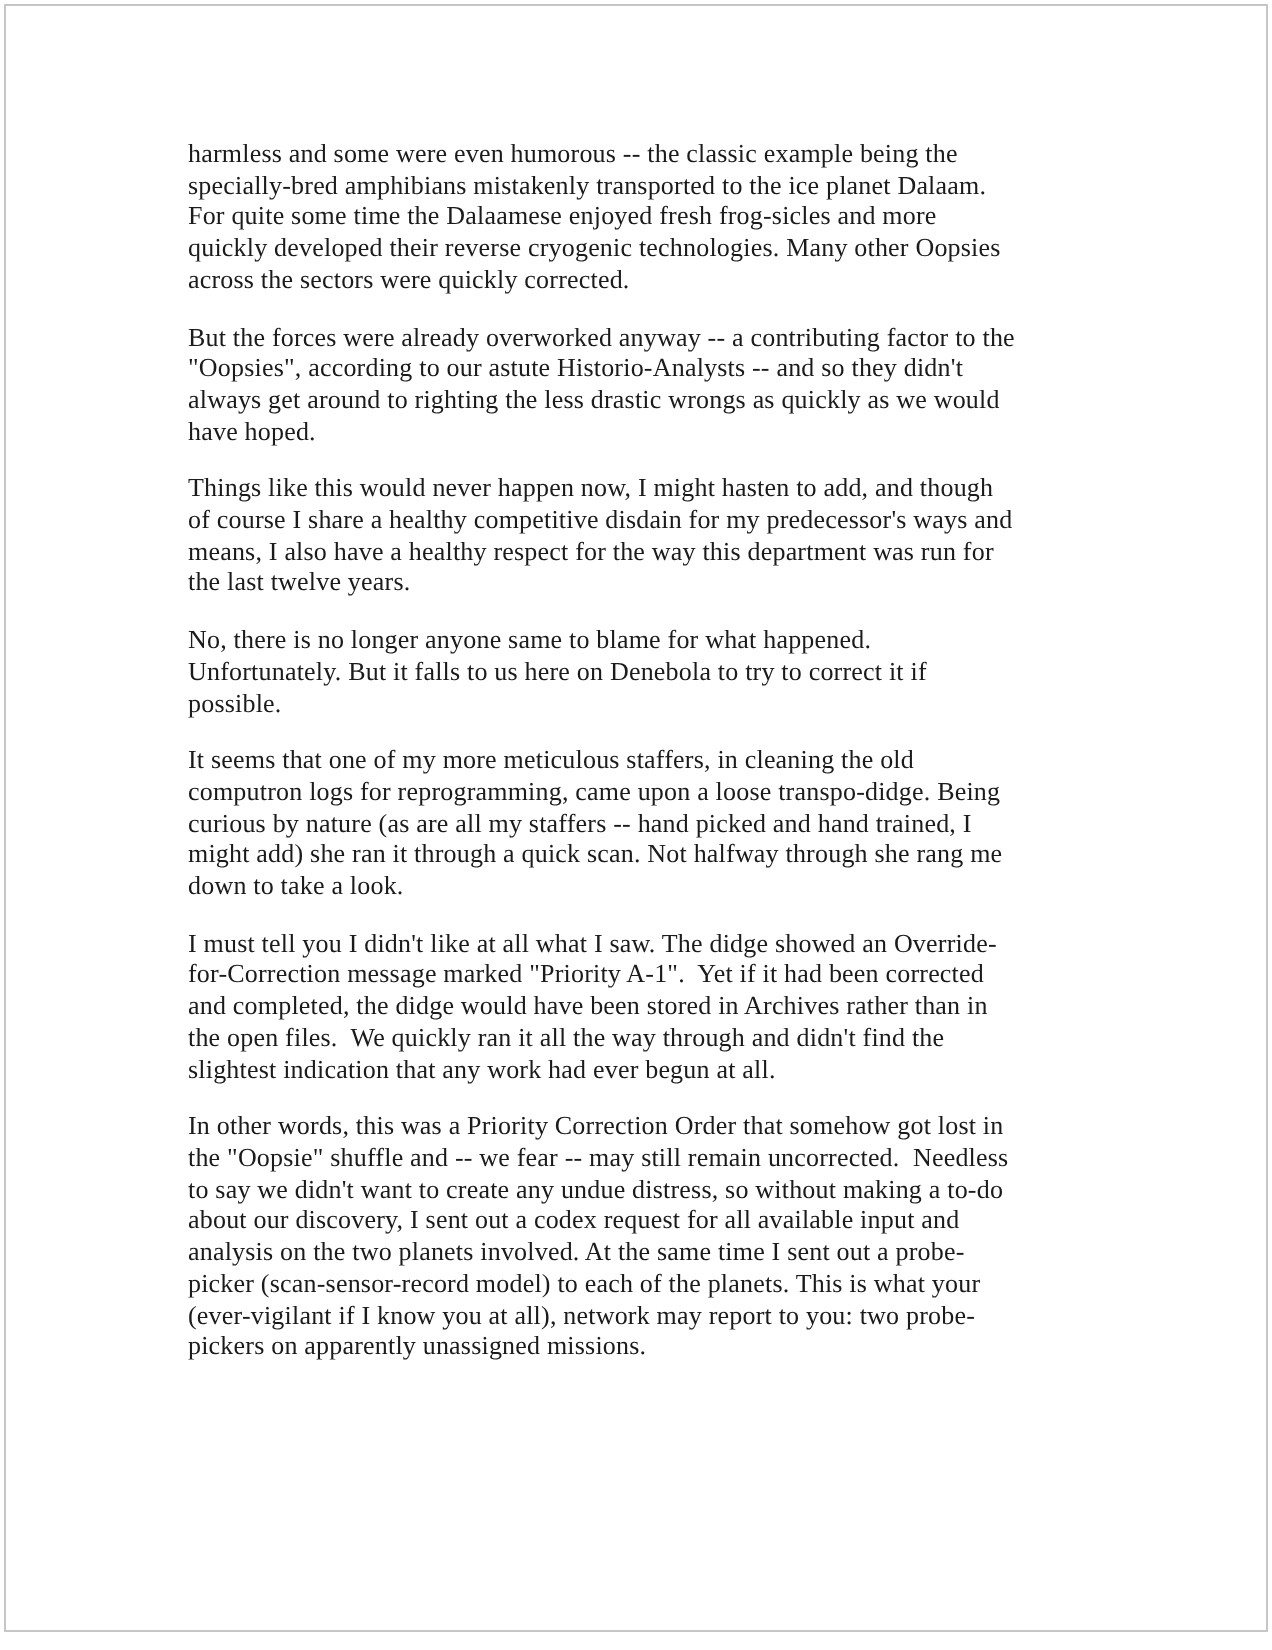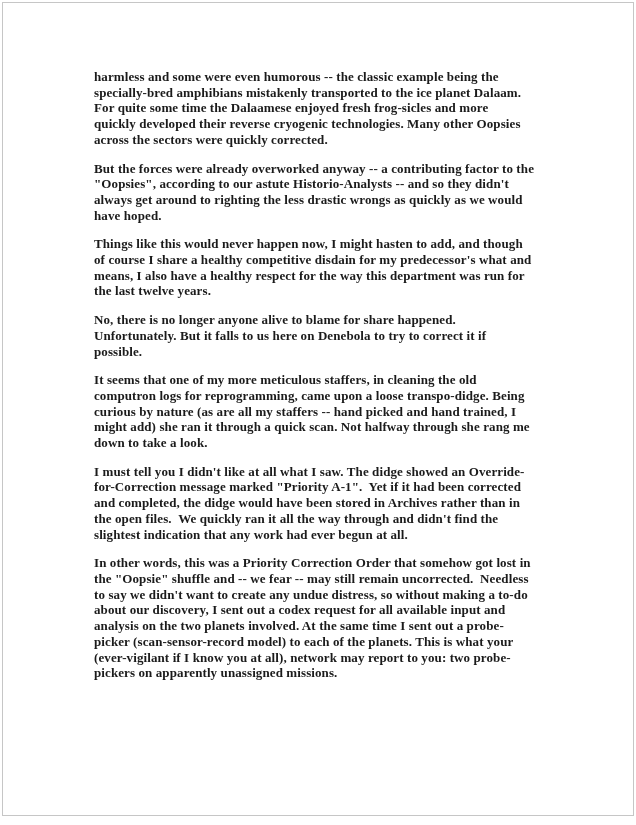--- a/index.html
+++ b/index.html
@@ -17,21 +17,20 @@
   }
   .page {
     position: absolute;
     left: 2px;
     top: 2px;
     width: 632px;
     height: 814px;
     background: #ffffff;
     border: 1px solid #c6c6c6;
     box-sizing: border-box;
-    font-weight: bold;
   }
   .doc-body {
     position: absolute;
     left: 91px;
     top: 66px;
     width: 490px;
     color: #1b1b1b;
     font-size: 13px;
     line-height: 15.7px;
   }
@@ -50,24 +49,24 @@
       <p>harmless and some were even humorous -- the classic example being the
 specially-bred amphibians mistakenly transported to the ice planet Dalaam.
 For quite some time the Dalaamese enjoyed fresh frog-sicles and more
 quickly developed their reverse cryogenic technologies. Many other Oopsies
 across the sectors were quickly corrected.</p>
       <p>But the forces were already overworked anyway -- a contributing factor to the
 "Oopsies", according to our astute Historio-Analysts -- and so they didn't
 always get around to righting the less drastic wrongs as quickly as we would
 have hoped.</p>
       <p>Things like this would never happen now, I might hasten to add, and though
-of course I share a healthy competitive disdain for my predecessor's what and
+of course I share a healthy competitive disdain for my predecessor's ways and
 means, I also have a healthy respect for the way this department was run for
 the last twelve years.</p>
-      <p>No, there is no longer anyone alive to blame for share happened.
+      <p>No, there is no longer anyone same to blame for what happened.
 Unfortunately. But it falls to us here on Denebola to try to correct it if
 possible.</p>
       <p>It seems that one of my more meticulous staffers, in cleaning the old
 computron logs for reprogramming, came upon a loose transpo-didge. Being
 curious by nature (as are all my staffers -- hand picked and hand trained, I
 might add) she ran it through a quick scan. Not halfway through she rang me
 down to take a look.</p>
       <p>I must tell you I didn't like at all what I saw. The didge showed an Override-
 for-Correction message marked "Priority A-1".  Yet if it had been corrected
 and completed, the didge would have been stored in Archives rather than in

